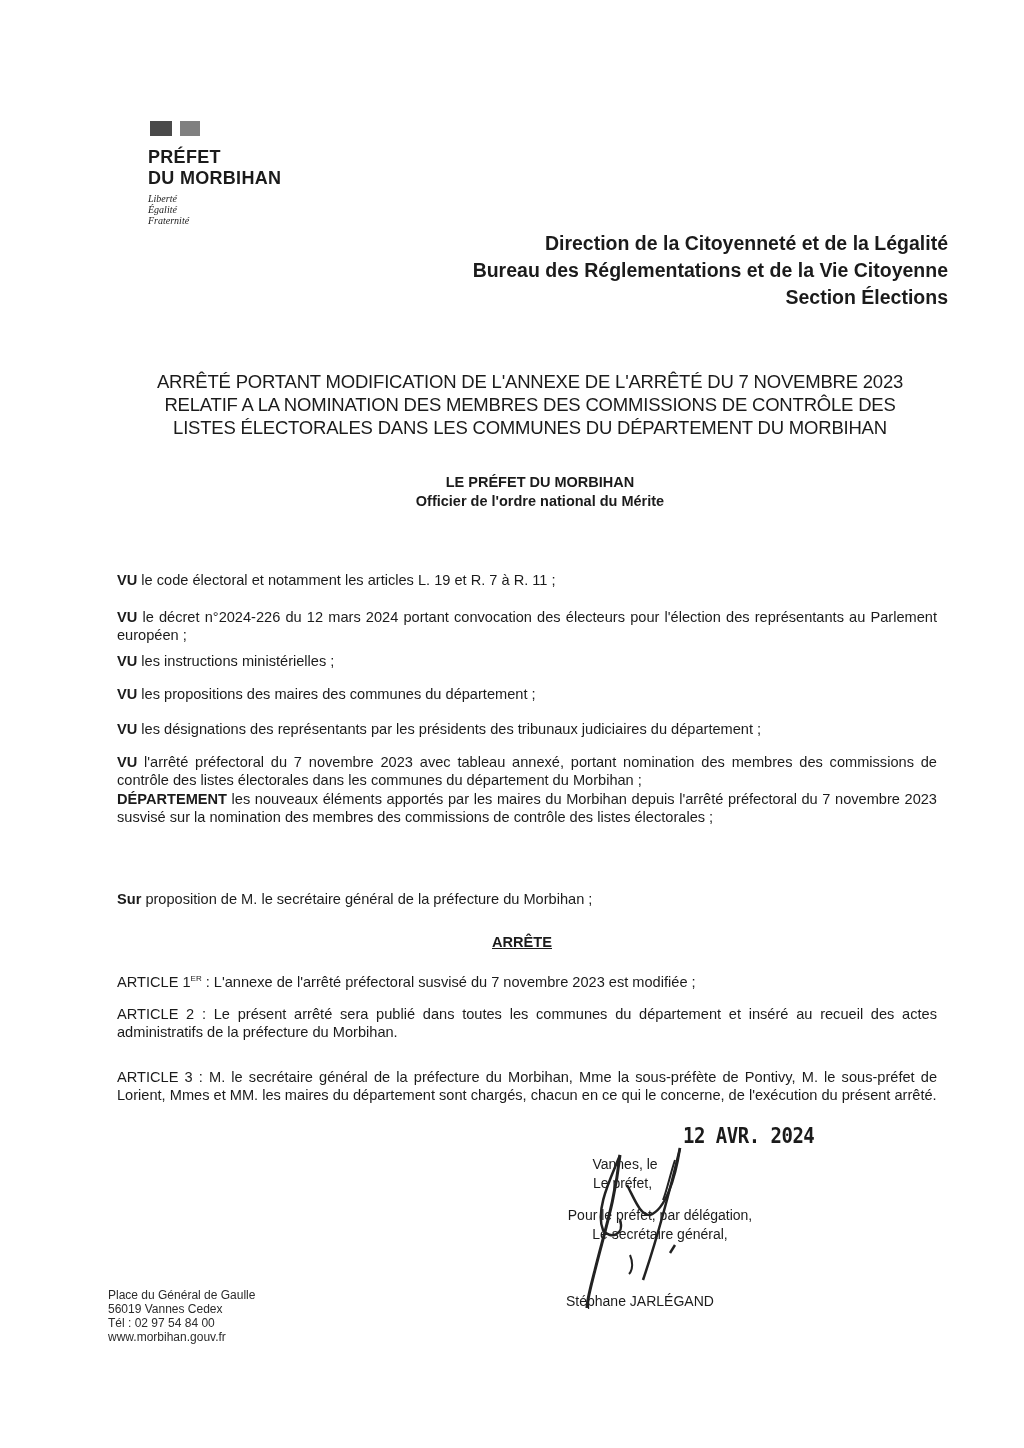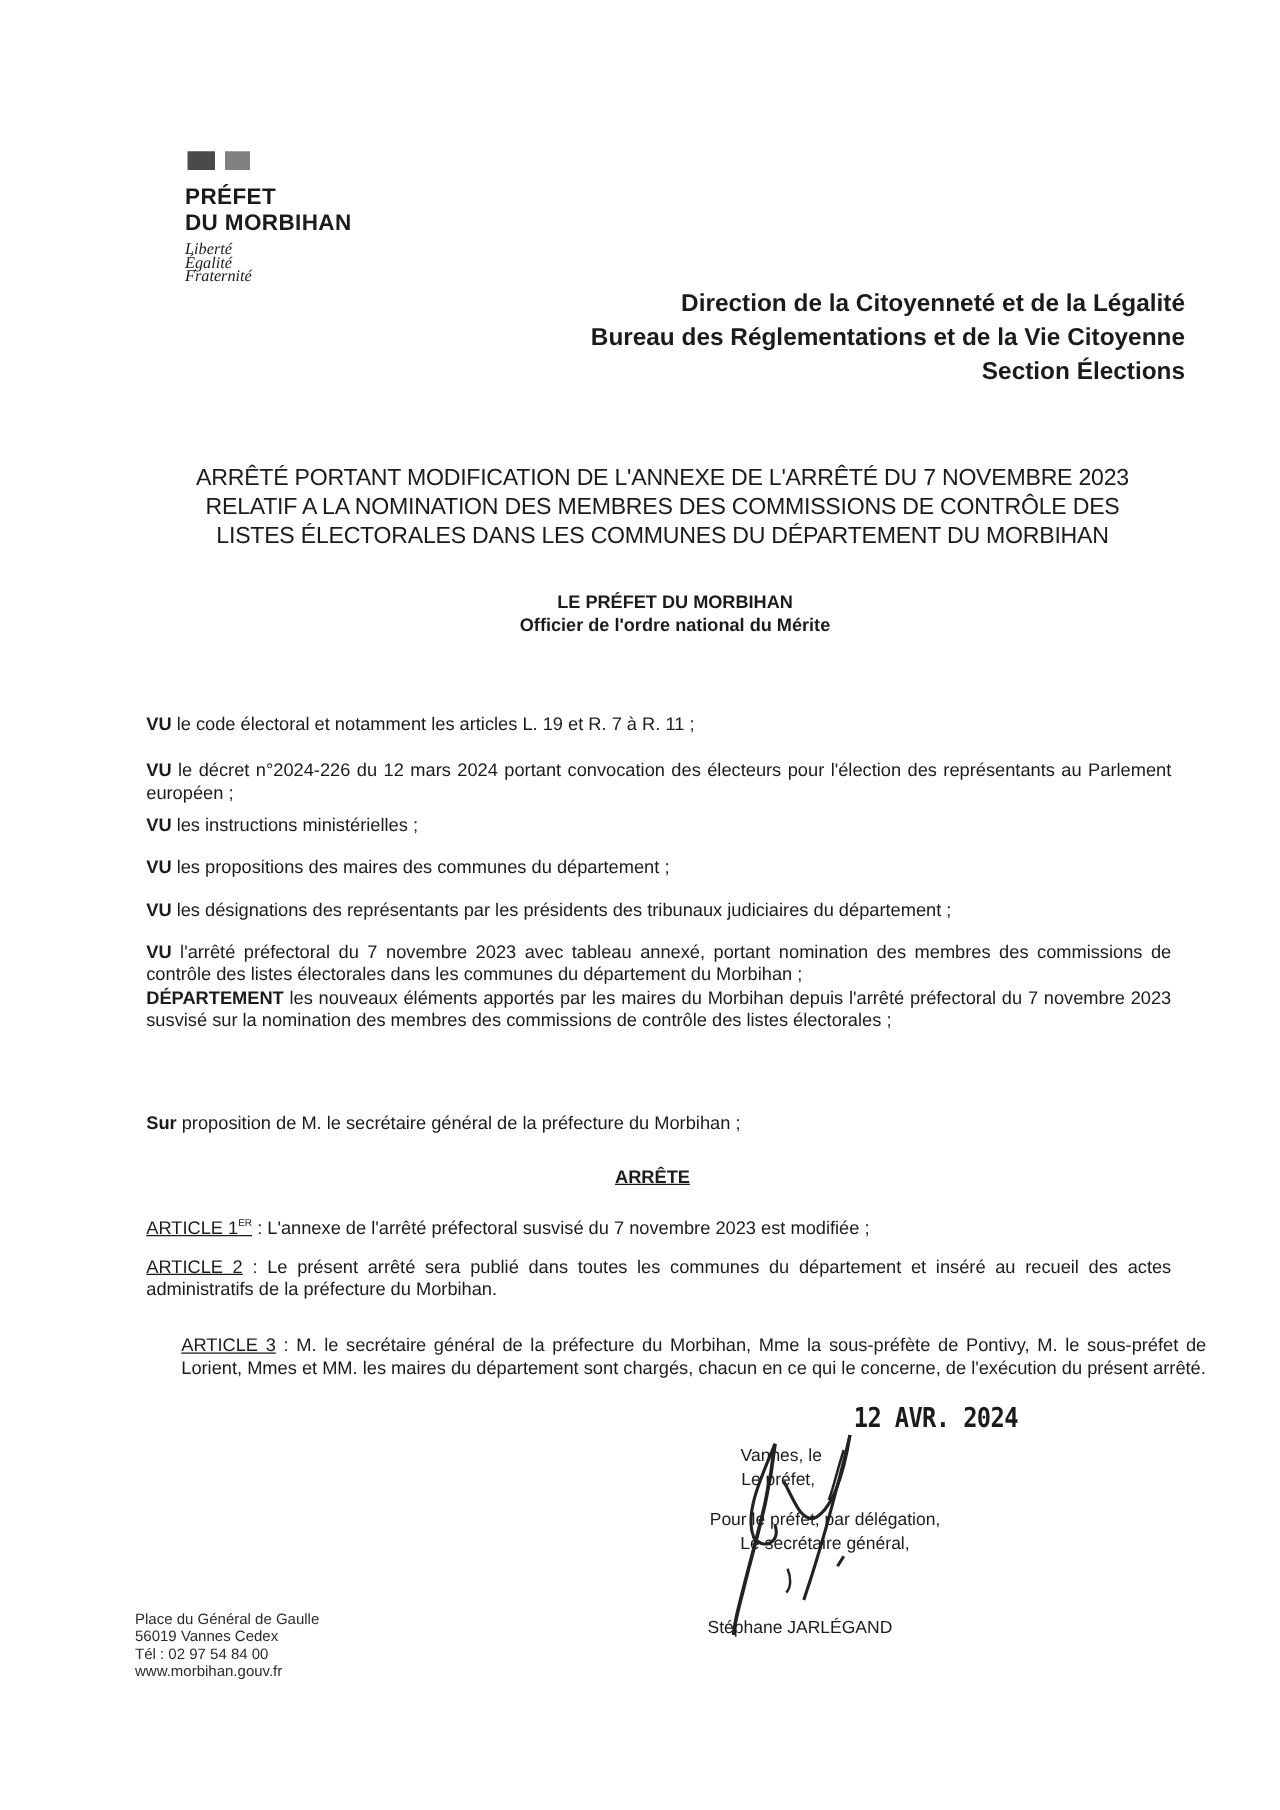--- a/index.html
+++ b/index.html
@@ -5,21 +5,21 @@
   html, body { margin: 0; padding: 0; background: #ffffff; }
   body { width: 1024px; height: 1448px; position: relative; overflow: hidden; color: #1b1b1b;
          font-family: "Liberation Sans", "DejaVu Sans", sans-serif; }
   .abs { position: absolute; }
 
   
   .logo-marks { left: 150px; top: 121px; width: 56px; height: 16px; }
   .logo-marks .m1 { position: absolute; left: 0; top: 0; width: 22px; height: 15px; background: #2a2a2a; opacity: .85; }
   .logo-marks .m2 { position: absolute; left: 30px; top: 0; width: 20px; height: 15px; background: #555; opacity: .75; }
   .prefet-title { left: 148px; top: 147px; font-weight: bold; font-size: 18px; line-height: 21px; letter-spacing: .3px; }
-  .devise { left: 148px; top: 193px; font-family: "Liberation Serif", serif; font-style: italic; font-size: 13px; line-height 11px; }
+  .devise { left: 148px; top: 193px; font-family: "Liberation Serif", serif; font-style: italic; font-size: 10px; line-height 11px; }
   .devise div { line-height: 11px; }
 
   
   .direction { right: 76px; top: 230px; text-align: right; font-weight: bold; font-size: 19.5px; line-height: 27px; width: 640px; }
 
   
   .arrete-title { left: 125px; top: 370px; width: 810px; text-align: center; font-size: 18.5px; line-height: 23px; letter-spacing: -.2px; }
 
   .prefet-block { left: 330px; top: 473px; width: 420px; text-align: center; font-size: 14.5px; line-height: 19px; font-weight: bold; }
 
@@ -32,22 +32,22 @@
   .vu4 { top: 685px; }
   .vu5 { top: 720px; }
   .vu6 { top: 753px; }
   .consid { top: 790px; }
   .sur { top: 890px; }
 
   .arrete-head { left: 0; width: 1044px; top: 934px; text-align: center; font-weight: bold; font-size: 14.6px; text-decoration: underline; }
 
   .art1 { top: 970px; }
   .art2 { top: 1005px; }
-  .art3 { top: 1068px; margin-left: 28px; }
-  .art-label { text-decoration: underline; }
+  .art3 { top: 1068px; }
+  .art-label { }
   sup { font-size: 8px; }
 
   
   .stamp-date { left: 683px; top: 1124px; font-family: "DejaVu Sans Mono", monospace; font-weight: bold; font-size: 19px; letter-spacing: -.5px; transform: scaleY(1.15); }
   .sig-block { left: 530px; top: 1155px; width: 260px; font-size: 14px; line-height: 19px; text-align: center; }
   .sig-line1 { padding-right: 70px; }
   .sig-line2 { padding-right: 75px; }
   .sig-line3 { margin-top: 13px; }
   .signatory { left: 566px; top: 1293px; font-size: 14px; }
   .signature-svg { left: 575px; top: 1140px; width: 160px; height: 170px; }

